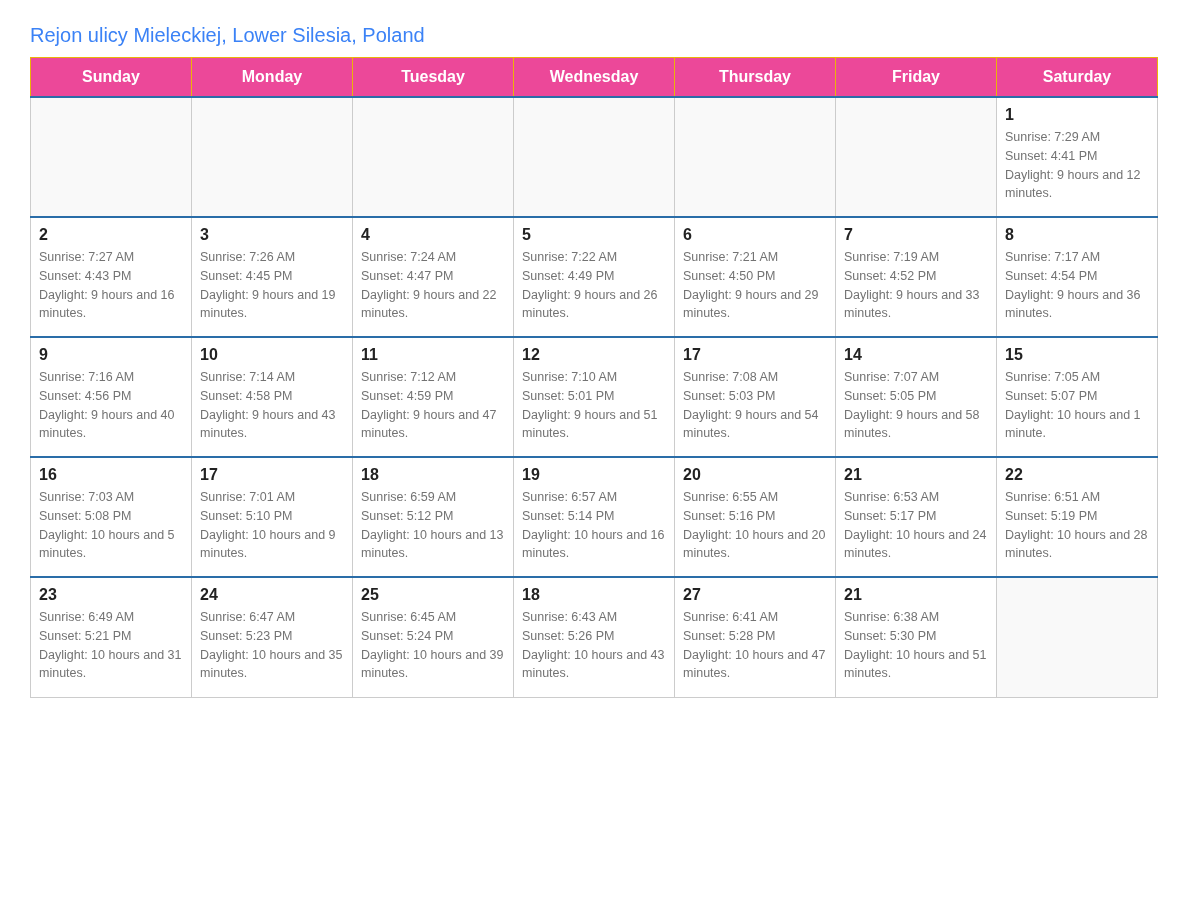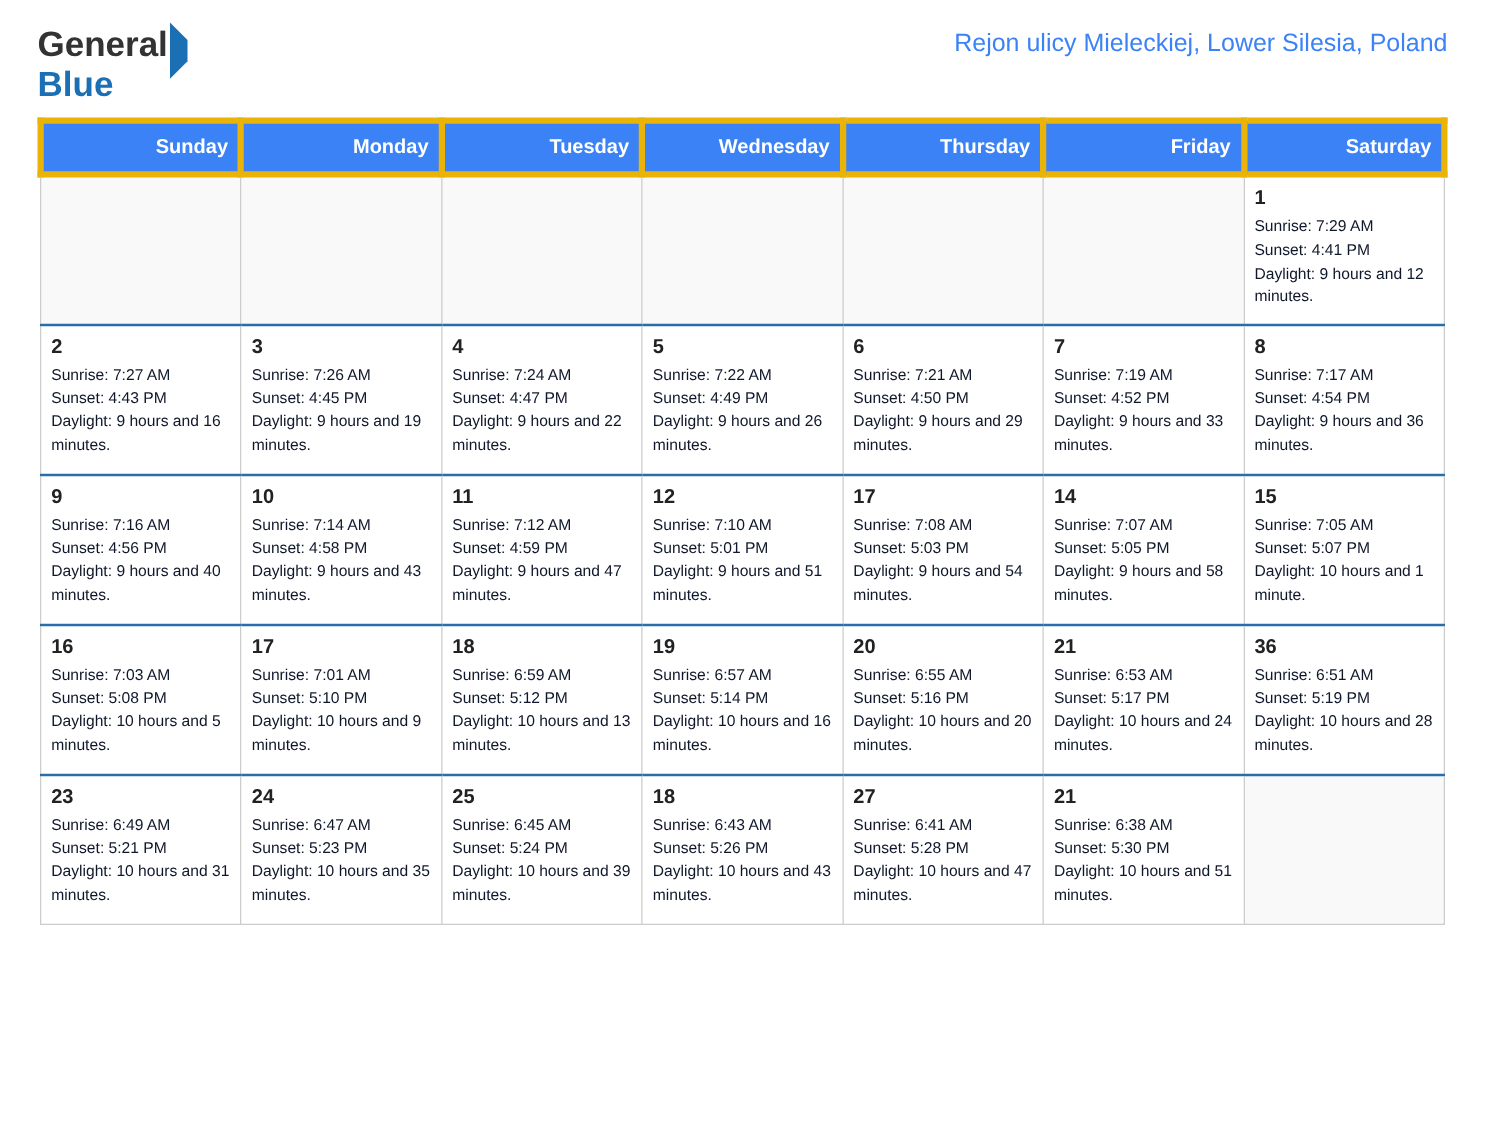--- a/index.html
+++ b/index.html
@@ -55,27 +55,27 @@
       font-size: 20px;
       color: #3b82f6;
       margin-top: 4px;
     }
     .calendar-table {
       width: 100%;
       border-collapse: collapse;
       margin-top: 10px;
     }
     .calendar-table thead th {
-      background-color: #3b82f6;
+      background-color: #ec4899;
       color: #fff;
       padding: 10px 8px;
-      text-align: right;
+      text-align: center;
       font-size: 16px;
       font-weight: bold;
-      border: 5px solid #eab308;
+      border: 1px solid #eab308;
     }
     .calendar-table tbody td {
       vertical-align: top;
       border: 1px solid #ccc;
       padding: 8px;
       width: calc(100% / 7);
       height: 120px;
       font-size: 13px;
       color: #333;
     }
@@ -83,37 +83,31 @@
       border-top: 2px solid #2a6da8;
     }
     .day-number {
       font-size: 16px;
       font-weight: bold;
       color: #222;
       margin-bottom: 4px;
     }
     .day-info {
       font-size: 12.5px;
-      color: #0f172a;
+      color: #737373;
       line-height: 1.5;
     }
     .empty-cell {
       background: #f9f9f9;
     }
   </style>
 </head>
 <body>
 
 <div class="header-area">
-  <div class="logo-wrapper">
-    <div>
-      <span class="logo-general">General</span><span class="logo-triangle"></span><br>
-      <span class="logo-blue">Blue</span>
-    </div>
-  </div>
   <div class="title-area">
     <div class="location-subtitle">Rejon ulicy Mieleckiej, Lower Silesia, Poland</div>
   </div>
 </div>
 
 <table class="calendar-table">
   <thead>
     <tr>
     <th>Sunday</th>
         <th>Monday</th>
@@ -216,21 +210,21 @@
         </td>
         <td>
           <div class="day-number">20</div>
           <div class="day-info">Sunrise: 6:55 AM<br>Sunset: 5:16 PM<br>Daylight: 10 hours and 20 minutes.</div>
         </td>
         <td>
           <div class="day-number">21</div>
           <div class="day-info">Sunrise: 6:53 AM<br>Sunset: 5:17 PM<br>Daylight: 10 hours and 24 minutes.</div>
         </td>
         <td>
-          <div class="day-number">36</div>
+          <div class="day-number">22</div>
           <div class="day-info">Sunrise: 6:51 AM<br>Sunset: 5:19 PM<br>Daylight: 10 hours and 28 minutes.</div>
         </td>
       </tr>
       <tr>
         <td>
           <div class="day-number">23</div>
           <div class="day-info">Sunrise: 6:49 AM<br>Sunset: 5:21 PM<br>Daylight: 10 hours and 31 minutes.</div>
         </td>
         <td>
           <div class="day-number">24</div>

